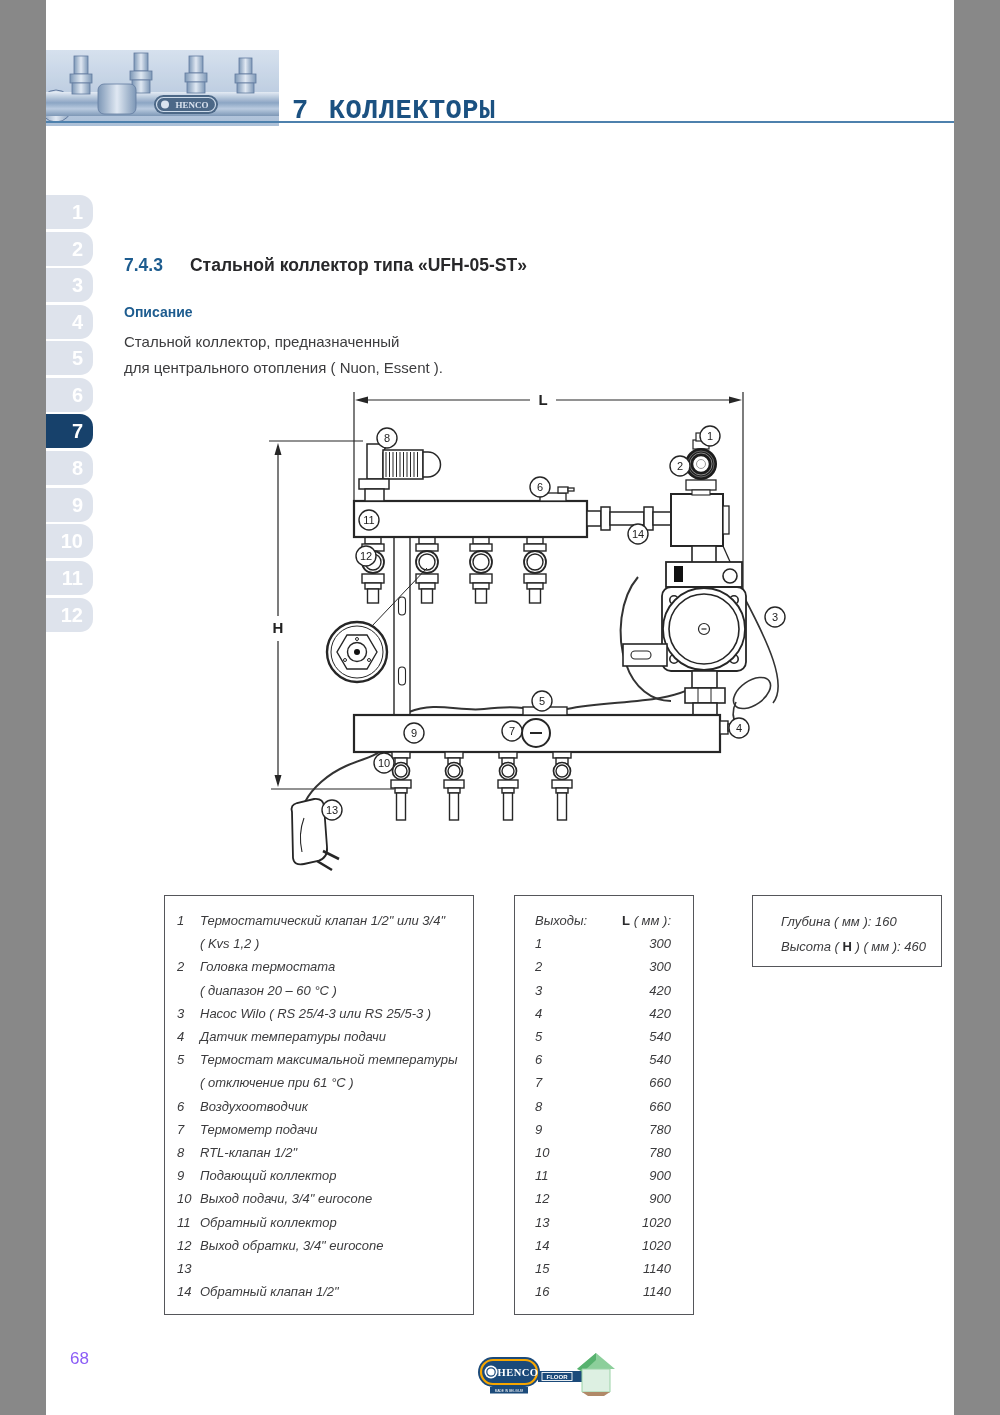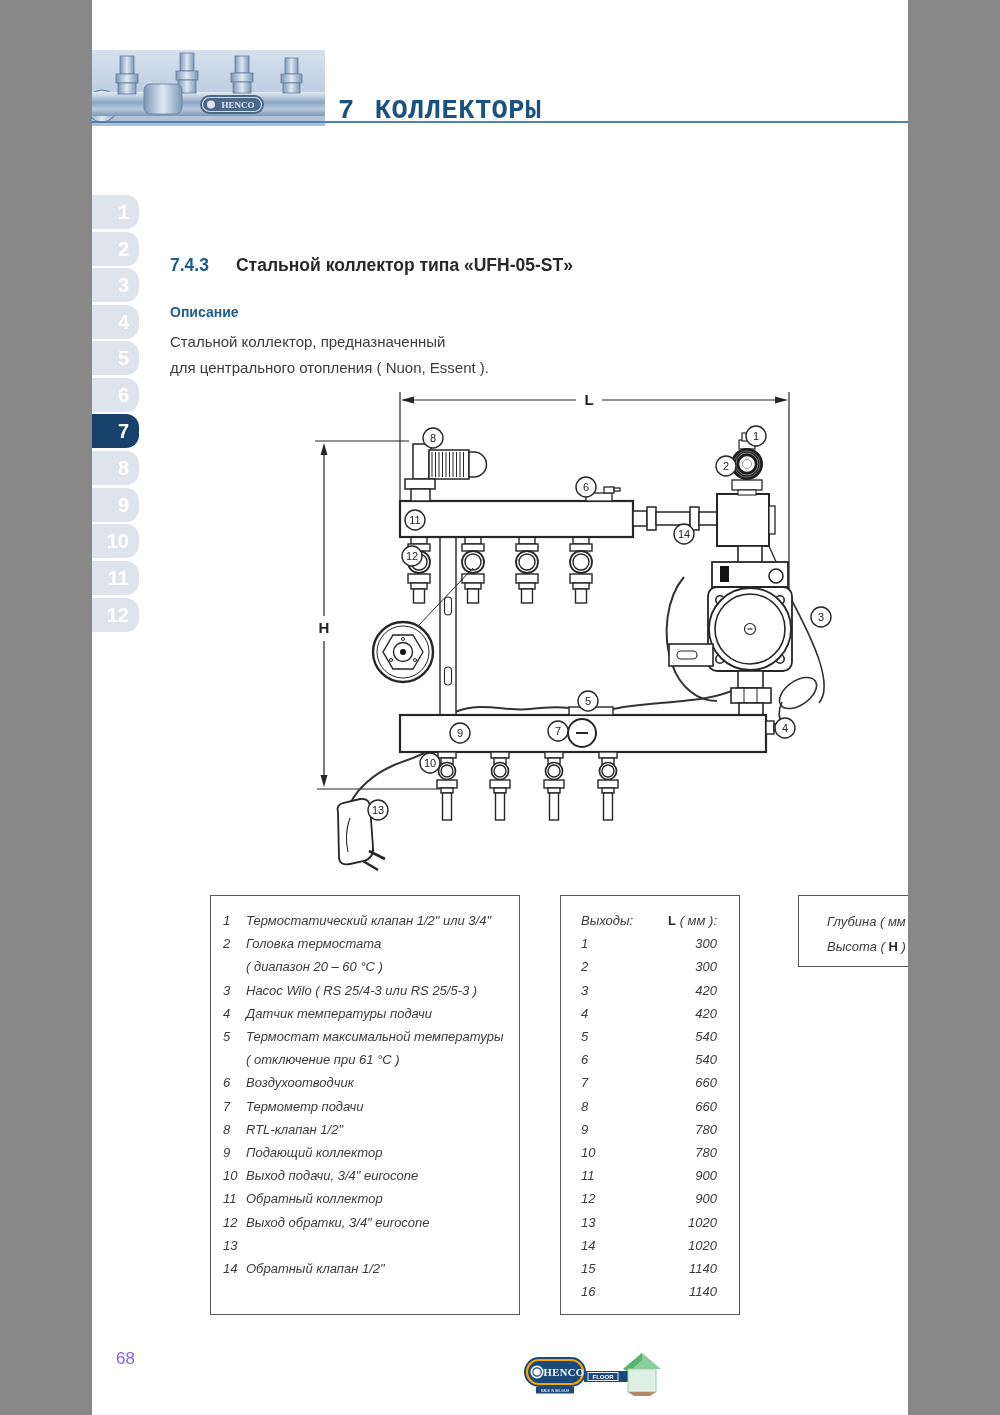--- a/index.html
+++ b/index.html
@@ -1,16 +1,16 @@
 <!DOCTYPE html>
 <html><head>
 <meta charset="utf-8">
 <style>
   html,body{margin:0;padding:0;background:#888;}
-  .page{position:relative;width:816px;height:1415px;background:#ffffff;
+  .page{position:relative;width:908px;height:1415px;background:#ffffff;
         font-family:"Liberation Sans",sans-serif;overflow:hidden;margin:0 auto;}
   
   .header-rule{position:absolute;left:0;top:121px;width:1000px;height:2px;background:#4e81ad;}
   .photo{position:absolute;left:0;top:50px;width:233px;height:76px;}
   .chapter{position:absolute;left:246px;top:96px;font-size:27px;font-weight:bold;color:#1b5181;letter-spacing:.5px;font-family:Liberation Mono, monospace;}
   .chapter .sp{display:inline-block;width:20px;}
   
   .tab{position:absolute;left:0;width:47px;height:34px;background:#dee3ec;border-radius:0 13px 13px 0;
        color:#fff;font-weight:bold;font-size:20px;line-height:34px;text-align:right;
        padding-right:10px;box-sizing:border-box;}
@@ -397,20 +397,21 @@
   </svg>
   </div>
 
   <div class="box legend">
     <div class="lg-line">
         <span class="lg-num">1</span>
         <span class="lg-txt">Термостатический клапан 1/2" или 3/4"</span>
       </div>
     <div class="lg-line">
         <span class="lg-num"></span>
+        <span class="lg-txt">( Kvs 1,2 )</span>
       </div>
     <div class="lg-line">
         <span class="lg-num">2</span>
         <span class="lg-txt">Головка термостата</span>
       </div>
     <div class="lg-line">
         <span class="lg-num"></span>
         <span class="lg-txt">( диапазон 20 – 60 °C )</span>
       </div>
     <div class="lg-line">

